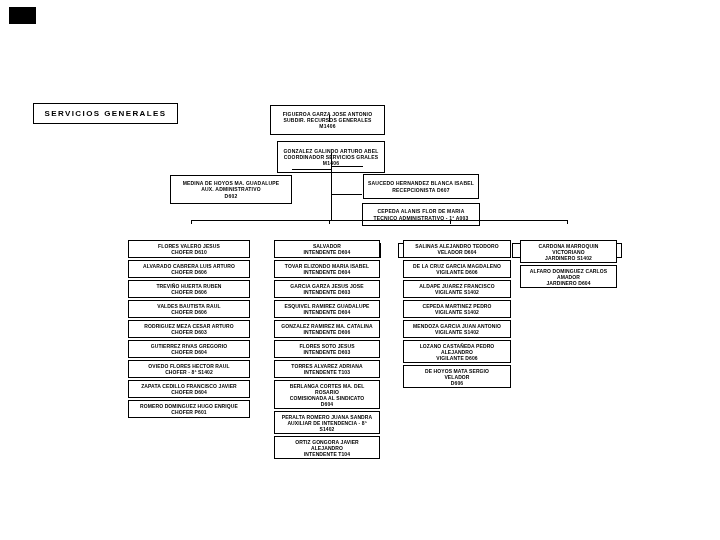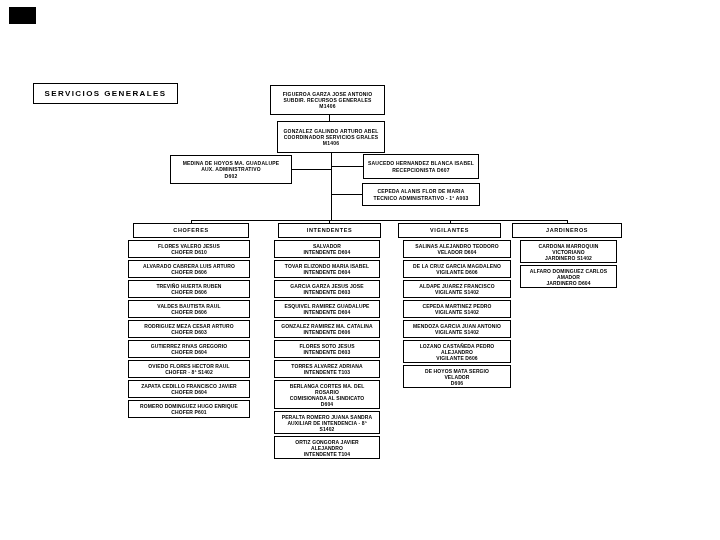--- a/index.html
+++ b/index.html
@@ -6,20 +6,21 @@
   #canvas{
     position:relative;width:720px;height:540px;background:#ffffff;
     font-family:"Liberation Sans",sans-serif;color:#000;overflow:hidden;
   }
   .corner-mark{position:absolute;left:9px;top:7px;width:27px;height:17px;background:#000;}
   .box{
     position:absolute;background:#fff;border:1.6px solid #000;box-sizing:border-box;
     display:flex;flex-direction:column;align-items:center;justify-content:center;
     text-align:center;font-weight:bold;font-size:5px;line-height:1.25;
     letter-spacing:0.2px;
+    margin-top:20px;
   }
   .title-box{font-size:8px;letter-spacing:1.4px;border-width:1.6px;}
   .header-box{font-size:5.5px;letter-spacing:0.6px;}
   .org-col{position:absolute;display:flex;flex-direction:column;gap:2px;box-sizing:border-box;}
   .item-box{
     background:#fff;border:1.5px solid #000;box-sizing:border-box;
     text-align:center;font-weight:bold;font-size:5px;line-height:1.2;
     padding:1.5px 1px;display:flex;flex-direction:column;justify-content:center;
     min-height:18px;letter-spacing:0.1px;
   }

